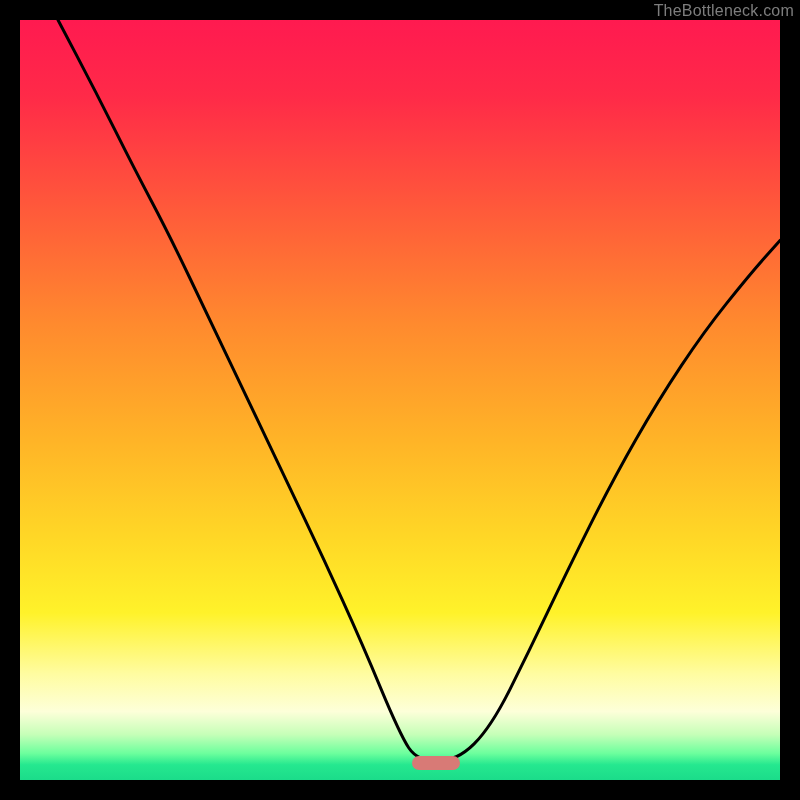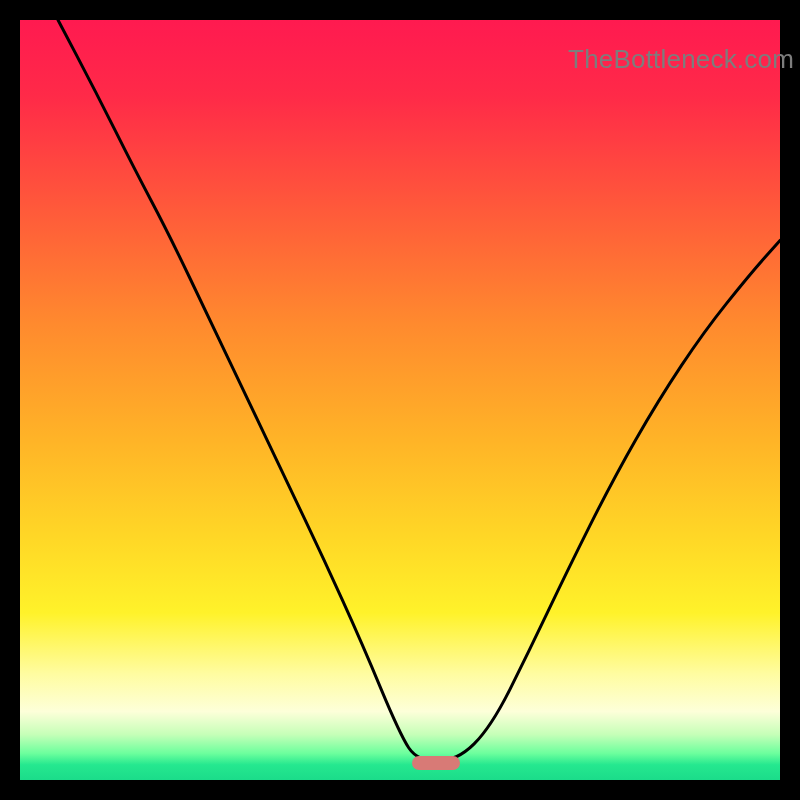--- a/index.html
+++ b/index.html
@@ -41,25 +41,24 @@
       #6cff9d 96.5%,
       #25e88f 98%,
       #1bdc8a 100%
     );
   }
   .watermark {
     position: absolute;
     top: 2px;
     right: 6px;
     color: #7d7d7d;
-    font-size: 26px;
+    font-size: 16px;
     letter-spacing: 0.2px;
     font-weight: 400;
     user-select: none;
-    margin-top: 42px;
   }
   svg.curve {
     position: absolute;
     left: 0;
     top: 0;
     width: 760px;
     height: 760px;
     overflow: visible;
   }
   .marker {

